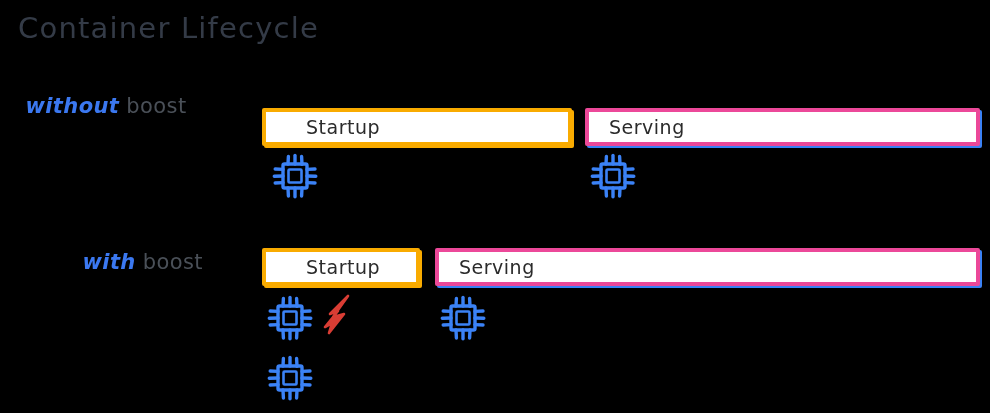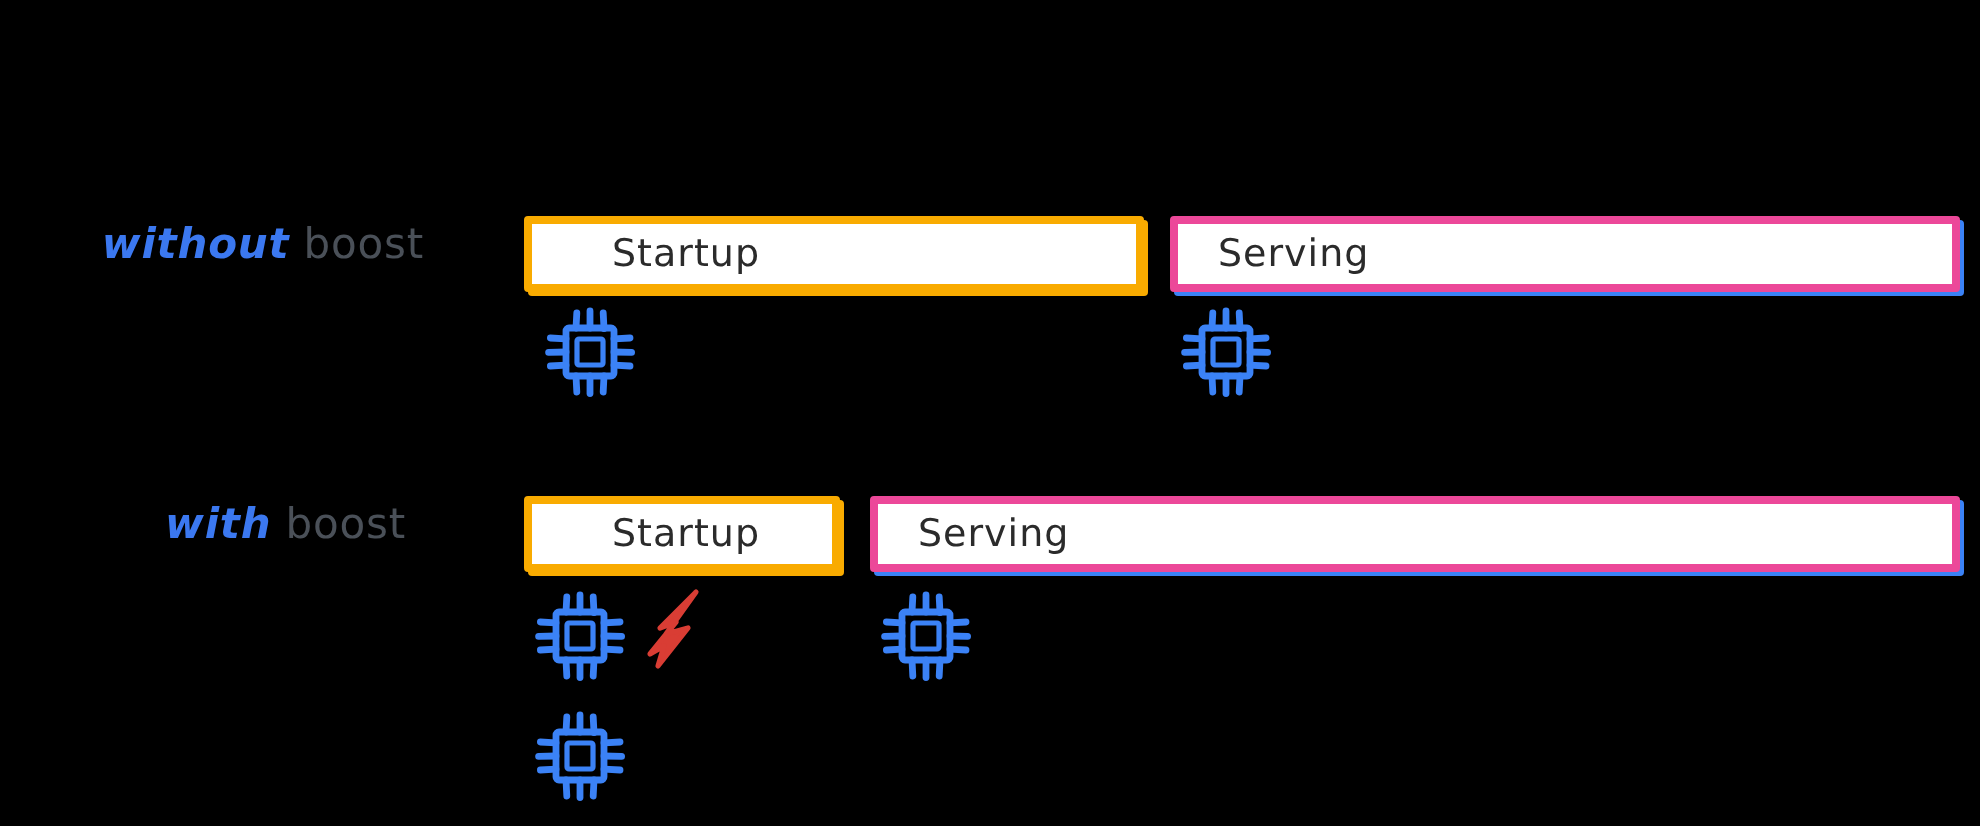--- a/index.html
+++ b/index.html
@@ -37,21 +37,21 @@
     text-align: right;
   }
   .row-label .accent {
     color: #3b78f0;
     font-weight: 700;
     font-style: italic;
   }
   .row-label .plain {
     color: #4a5058;
   }
-  #label-row-0 { left: 0px;  top: 110px; width: 212px; }
+  #label-row-0 { left: 0px;  top: 94px; width: 212px; text-align: center; }
   #label-row-1 { left: 0px;  top: 250px; width: 203px; }
 
   
   .bar {
     position: absolute;
     background: #ffffff;
     box-sizing: border-box;
     display: flex;
     align-items: center;
   }
@@ -101,20 +101,21 @@
     width: 40px;
     height: 48px;
   }
   #bolt svg { display: block; width: 40px; height: 48px; }
 </style>
 </head>
 <body>
 
 <div id="canvas">
 
+  <div id="title">Container Lifecycle</div>
 
   <div id="label-row-0" class="row-label">
     <span class="accent">without</span>
     <span class="plain">boost</span>
   </div>
 
   <div id="bar-startup-0" class="bar startup">
     <span class="bar-label">Startup</span>
   </div>
 

